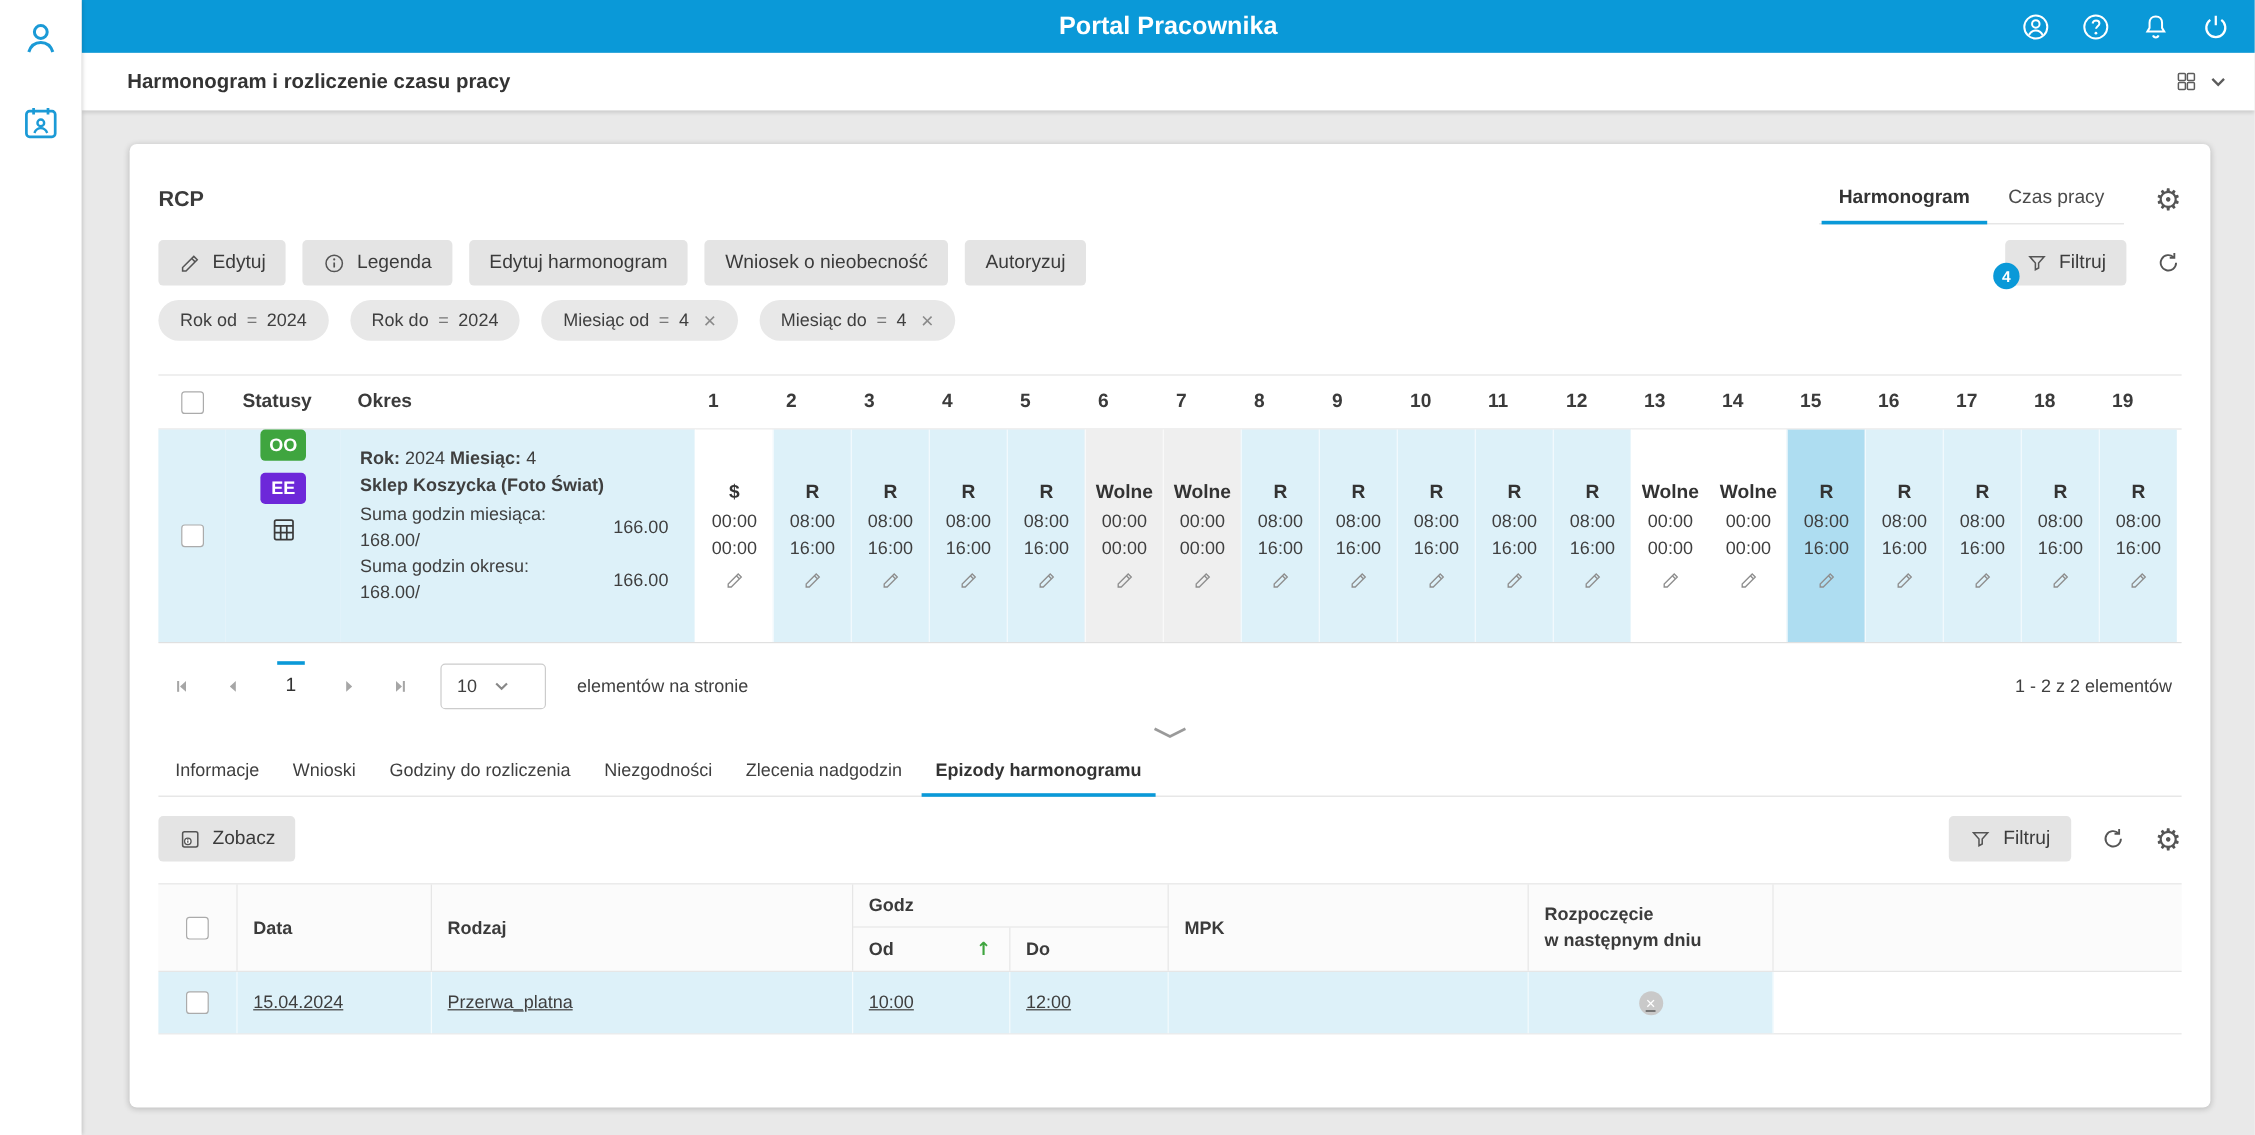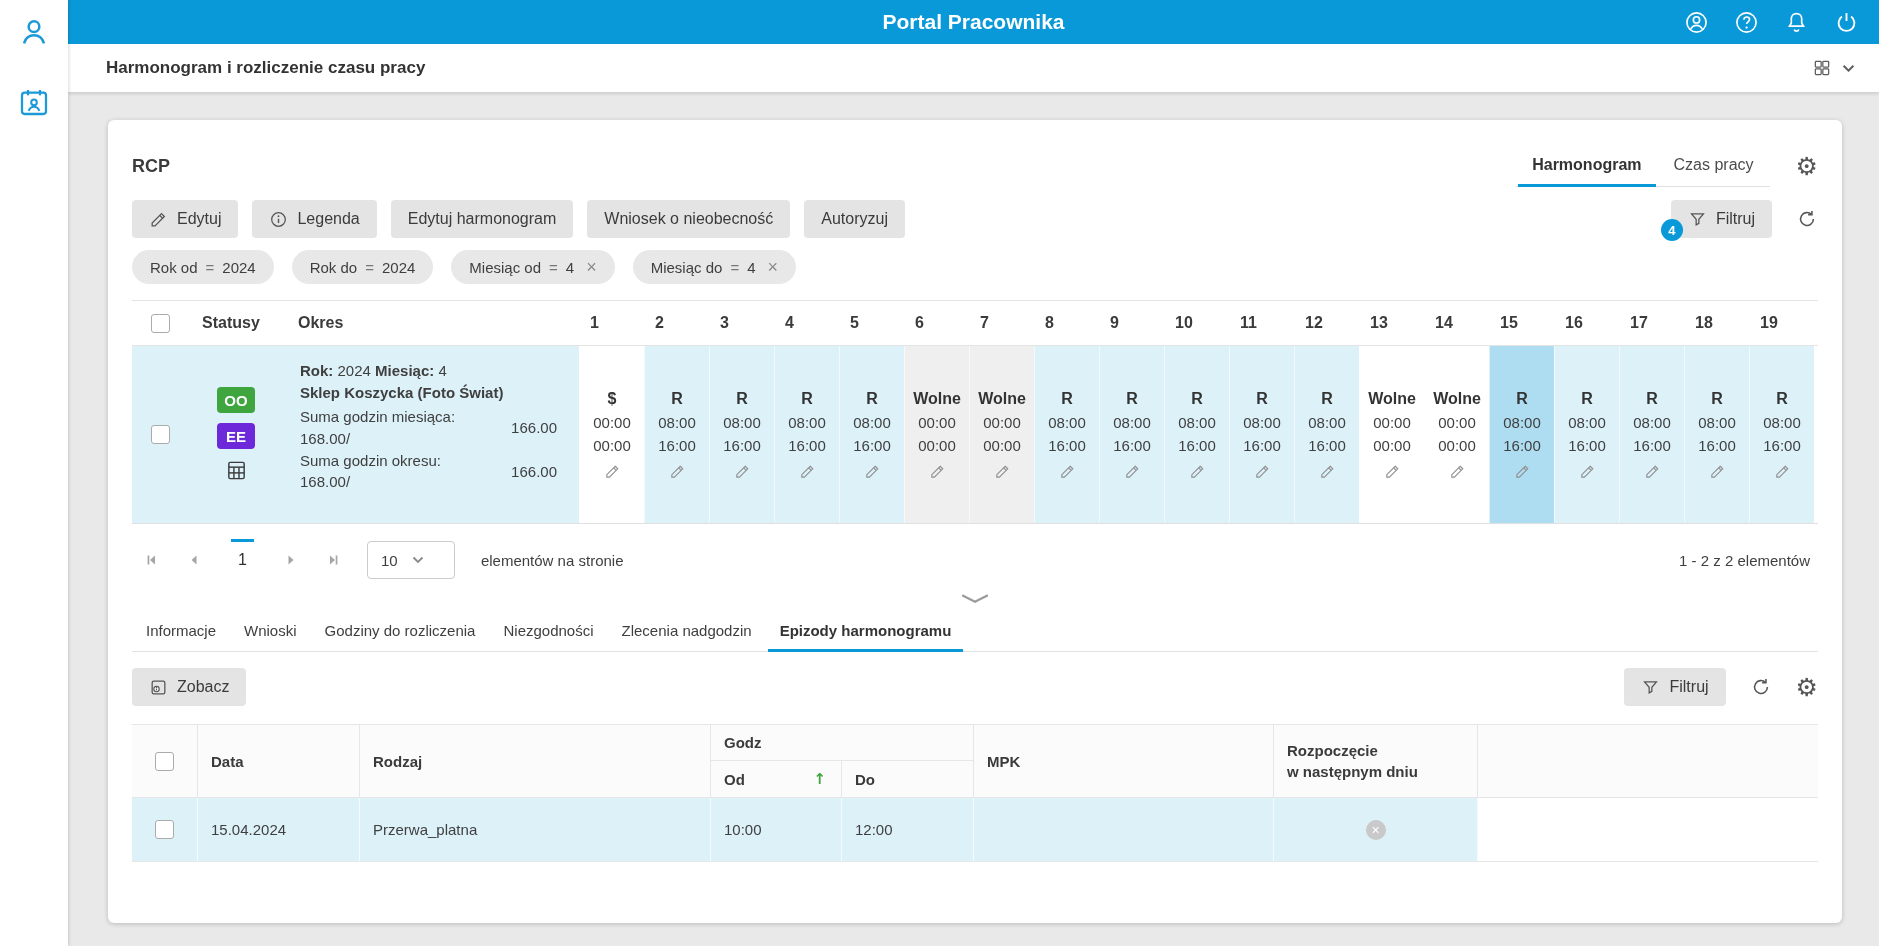--- a/index.html
+++ b/index.html
@@ -68,33 +68,33 @@
   .icon-btn svg{width:22px;height:22px;}
 
   
   .chips{display:flex;gap:18px;margin-top:12px;}
   .chip{display:inline-flex;align-items:center;height:34px;padding:0 18px;background:#e8e8e8;
     border-radius:17px;font-size:15px;color:#3f3f3f;cursor:pointer;gap:8px;}
   .chip-eq{color:#777;}
   .chip-x{color:#8a8a8a;font-size:18px;margin-left:4px;cursor:pointer;line-height:1;}
 
   
-  .sched{margin-top:16px;}
+  .sched{margin-top:28px;}
   .sched-header,.sched-row{display:grid;grid-template-columns:56px 96px 295px 1235px;}
   .sched-header{height:46px;border-top:1px solid #e4e4e4;border-bottom:1px solid #e4e4e4;
     align-items:center;font-weight:bold;font-size:16px;color:#3b3b3b;}
   .h-col{padding-left:14px;}
   .days-grid{display:grid;grid-template-columns:repeat(19,65px);height:100%;}
   .day-h{padding-left:11px;display:flex;align-items:center;font-weight:bold;}
   .cb-cell{display:flex;align-items:center;justify-content:center;}
   .cb{width:19px;height:19px;border:1px solid #ababab;border-radius:3px;background:#fff;
     display:inline-block;cursor:pointer;}
   .sched-row{border-bottom:1px solid #e0e0e0;height:178px;}
   .sched-row .base{background:var(--row-blue);}
-  .statusy-cell{display:flex;flex-direction:column;align-items:center;justify-content:center;gap:10px;}
+  .statusy-cell{display:flex;flex-direction:column;align-items:center;gap:10px;}
   .badge{min-width:38px;height:26px;border-radius:4px;color:#fff;font-weight:bold;font-size:15px;
     display:flex;align-items:center;justify-content:center;padding:0 6px;}
   .calc-icon{color:#3b3b3b;display:inline-flex;}
   .calc-icon svg{width:23px;height:23px;}
   .okres-cell{padding:16px 14px 12px 16px;display:flex;flex-direction:column;gap:5px;font-size:15px;}
   .p-lbl{font-weight:bold;}
   .shop{font-weight:bold;}
   .sum-line{display:flex;align-items:center;}
   .sum-label{width:178px;line-height:1.45;}
   .sum-value{margin-left:auto;padding-right:8px;}
@@ -146,21 +146,21 @@
   .eh-godz{grid-column:4/6;grid-row:1;border-bottom:1px solid #e6e6e6;}
   .eh-od{grid-column:4;grid-row:2;}
   .eh-do{grid-column:5;grid-row:2;text-align:center;}
   .eh-mpk{grid-column:6;grid-row:1/3;}
   .eh-rozp{grid-column:7;grid-row:1/3;flex-direction:column;align-items:flex-start;
     justify-content:center;line-height:1.4;}
   .eh-fill{grid-column:8;grid-row:1/3;border-right:none;}
   .sort-up{margin-left:auto;color:#3fa53f;font-weight:bold;font-family:"DejaVu Sans",sans-serif;
     font-size:15px;padding-right:2px;}
   .epi-row{display:grid;grid-template-columns:66px 162px 351px 131px 132px 300px 204px 1fr;
-    height:64px;border-bottom:1px solid #e6e6e6;cursor:pointer;}
+    height:52px;border-bottom:1px solid #e6e6e6;cursor:pointer;text-decoration:underline;}
   .ec{display:flex;align-items:center;padding:0 13px;background:var(--row-blue);font-size:15px;
     border-right:1px solid rgba(255,255,255,.7);}
   .ec.c1{justify-content:center;padding:0;}
   .ec.rozp-c{justify-content:center;}
   .ec.filler{background:transparent;border-right:none;}
   .circle-x{width:20px;height:20px;border-radius:50%;background:#c9c9c9;color:#fff;display:flex;
     align-items:center;justify-content:center;font-size:14px;line-height:1;}
 </style>
 </head>
 <body>

